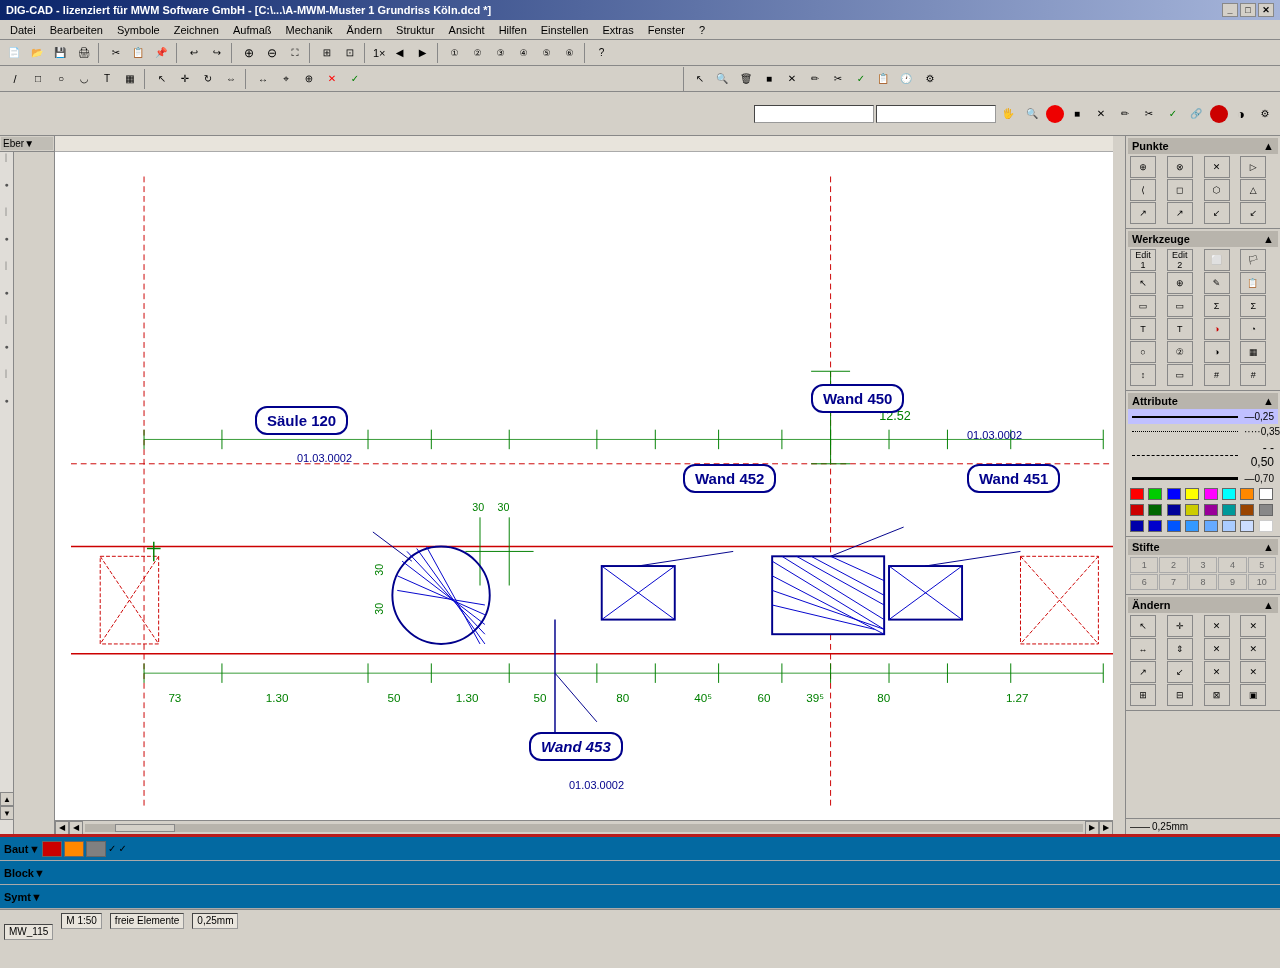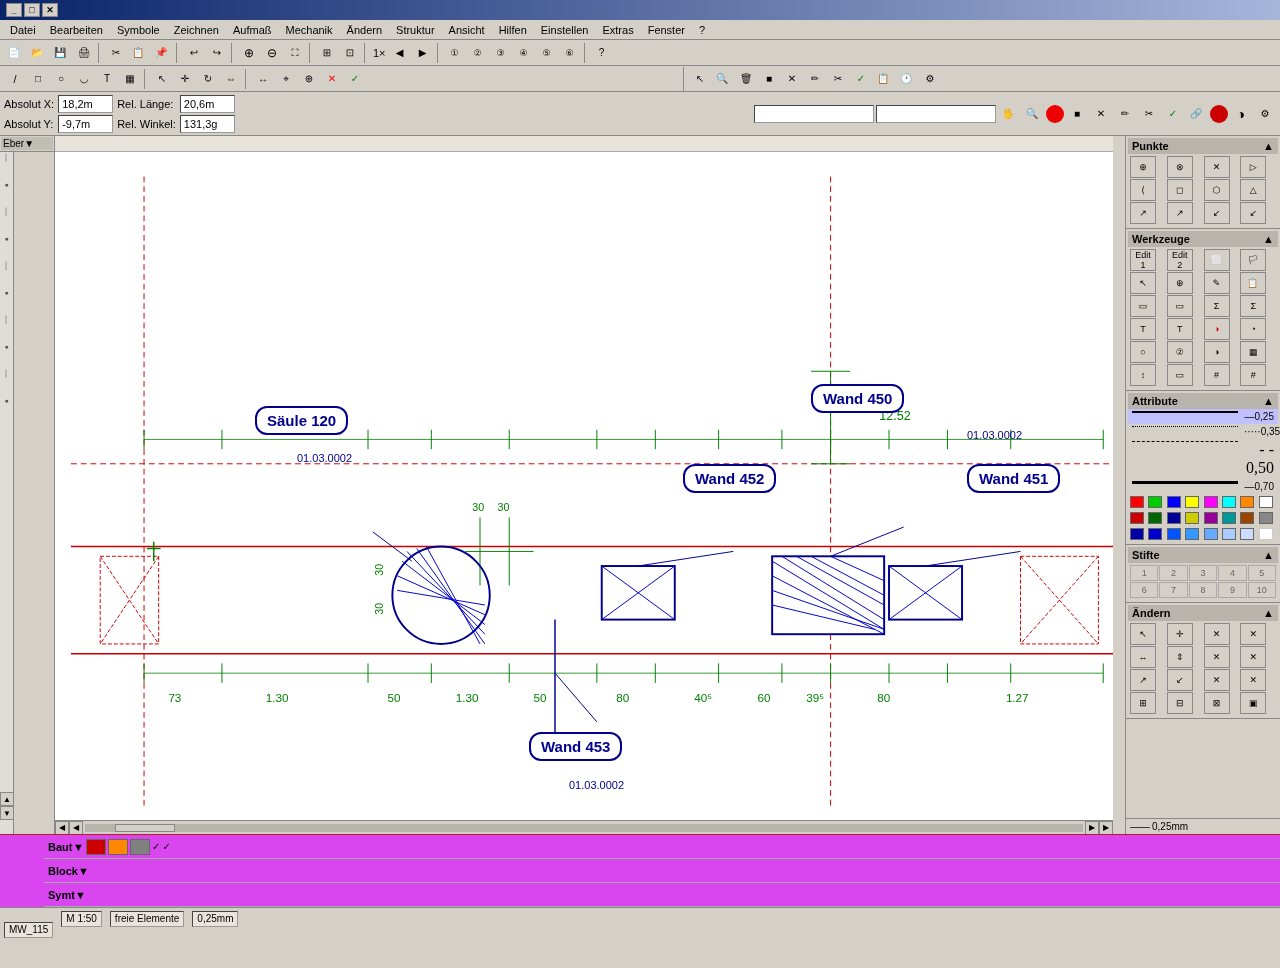--- a/index.html
+++ b/index.html
@@ -149,20 +149,21 @@
       width: 26px; height: 22px;
       background: #d4d0c8;
       border: 1px solid #888;
       display: flex; align-items: center; justify-content: center;
       font-size: 9px; cursor: pointer;
     }
 
     
     .attr-row {
       display: flex;
+      align-items: center;
       padding: 1px 2px;
       gap: 2px;
     }
     .attr-value {
       width: 30px;
       font-size: 10px;
       text-align: right;
     }
     .color-swatch {
       width: 14px; height: 12px;
@@ -276,20 +277,21 @@
       display:flex;align-items:center;justify-content:center;
       font-size:9px; color:#666;
     }
 
     
   </style>
 </head>
 <body>
 
 <div id="titlebar">
+  <span>DIG-CAD - lizenziert für MWM Software GmbH - [C:\...\A-MWM-Muster 1 Grundriss Köln.dcd *]</span>
   <div id="titlebar-buttons">
     <span>_</span>
     <span>□</span>
     <span>✕</span>
   </div>
 </div>
 
 <div id="menubar">
   <span class="menu-item">Datei</span>
   <span class="menu-item">Bearbeiten</span>
@@ -370,30 +372,20 @@
     <button class="tb-btn">✏</button>
     <button class="tb-btn">✂</button>
     <button class="tb-btn" style="color:green">✓</button>
     <button class="tb-btn">📋</button>
     <button class="tb-btn">🕐</button>
     <button class="tb-btn">⚙</button>
   </div>
 </div>
 
 <div id="infobar">
-  <div id="infobar-left">
-    <span class="info-label">Absolut X:</span>
-    <div class="info-value">18,2m</div>
-    <span class="info-label">Rel. Länge:</span>
-    <div class="info-value">20,6m</div>
-    <span class="info-label">Absolut Y:</span>
-    <div class="info-value">-9,7m</div>
-    <span class="info-label">Rel. Winkel:</span>
-    <div class="info-value">131,3g</div>
-  </div>
   <div id="infobar-right">
     <div class="info-value info-wide"></div>
     <div class="info-value info-wide"></div>
     <button class="tb-btn">🖐</button>
     <button class="tb-btn">🔍</button>
     <button class="tb-btn" style="background:#e00; width:18px; height:18px; border-radius:50%;"></button>
     <button class="tb-btn">■</button>
     <button class="tb-btn">✕</button>
     <button class="tb-btn">✏</button>
     <button class="tb-btn">✂</button>
@@ -571,21 +563,21 @@
     <div class="cad-label" style="left:200px; top:270px; font-size:15px;">Säule 120</div>
     <div class="cad-sublabel" style="left:242px; top:316px;">01.03.0002</div>
 
     <div class="cad-label" style="left:756px; top:248px; font-size:15px;">Wand 450</div>
     <div class="cad-sublabel" style="left:912px; top:293px;">01.03.0002</div>
 
     <div class="cad-label" style="left:912px; top:328px; font-size:15px;">Wand 451</div>
 
     <div class="cad-label" style="left:628px; top:328px; font-size:15px;">Wand 452</div>
 
-    <div class="cad-label" style="left:474px; top:596px; font-size:15px;">Wand 453</div>
+    <div class="cad-label" style="left:474px; top:596px; font-size:15px;font-style:italic;">Wand 453</div>
     <div class="cad-sublabel" style="left:514px; top:643px;">01.03.0002</div>
 
     <div style="position:absolute; bottom:0; left:0; right:0; height:14px; background:#d4d0c8; border-top:1px solid #888; display:flex; align-items:center;">
       <div class="scroll-btn">◀</div>
       <div class="scroll-btn">◀</div>
       <div class="scroll-track" style="flex:1; height:8px; background:#b8b4ac; margin:0 2px; position:relative;">
         <div class="scroll-thumb" style="position:absolute; height:8px; width:60px; background:#d4d0c8; border:1px solid #888; left:30px;"></div>
       </div>
       <div class="scroll-btn">▶</div>
       <div class="scroll-btn">▶</div>
@@ -657,21 +649,21 @@
       <div class="attr-row" style="background:#c0c0ff; padding:2px 4px;">
         <div style="flex:1; height:2px; background:#000;"></div>
         <span class="attr-value" style="font-size:10px; margin-left:4px;">—0,25</span>
       </div>
       <div class="attr-row" style="padding:2px 4px;">
         <div style="flex:1; height:1px; border-top:1px dotted #000;"></div>
         <span class="attr-value" style="font-size:10px; margin-left:4px;">·····0,35</span>
       </div>
       <div class="attr-row" style="padding:2px 4px;">
         <div style="flex:1; height:1px; border-top:1px dashed #000;"></div>
-        <span class="attr-value" style="font-size:16px; margin-left:4px;font-family:Liberation Serif, serif;">- - 0,50</span>
+        <span class="attr-value" style="font-size:12px; margin-left:4px;">- - 0,50</span>
       </div>
       <div class="attr-row" style="padding:2px 4px;">
         <div style="flex:1; height:3px; background:#000;"></div>
         <span class="attr-value" style="font-size:10px; margin-left:4px;">—0,70</span>
       </div>
 
       <div style="display:grid; grid-template-columns:repeat(8,1fr); gap:1px; padding:2px;">
         <div class="color-swatch" style="background:#ff0000;"></div>
         <div class="color-swatch" style="background:#00cc00;"></div>
         <div class="color-swatch" style="background:#0000ff;"></div>
@@ -747,21 +739,21 @@
       </div>
     </div>
 
     <div style="padding:2px 4px; display:flex; align-items:center; gap:2px; border-top:1px solid #888; margin-top:auto;">
       <span style="font-size:10px;">——</span>
       <span style="font-size:10px;">0,25mm</span>
     </div>
   </div>
 </div>
 
-<div id="bottom-bars" style="background:#d946ef; border-top:1px solid #b91c1c;padding-left:44px;">
+<div id="bottom-bars" style="background:#0369a1; border-top:3px solid #b91c1c;">
 
   <div class="bottom-bar" style="height:24px; display:flex; align-items:center; padding:0 4px; gap:2px; border-bottom:1px solid #aaa;">
     <span class="bottom-label">
       <span>Baut</span>
       <span>▼</span>
     </span>
     <div style="display:flex; gap:2px; align-items:center;">
       <div style="width:20px;height:16px;background:#cc0000;border:1px solid #666;"></div>
       <div style="width:20px;height:16px;background:#ff8800;border:1px solid #666;"></div>
       <div style="width:20px;height:16px;background:#808080;border:1px solid #666;"></div>

